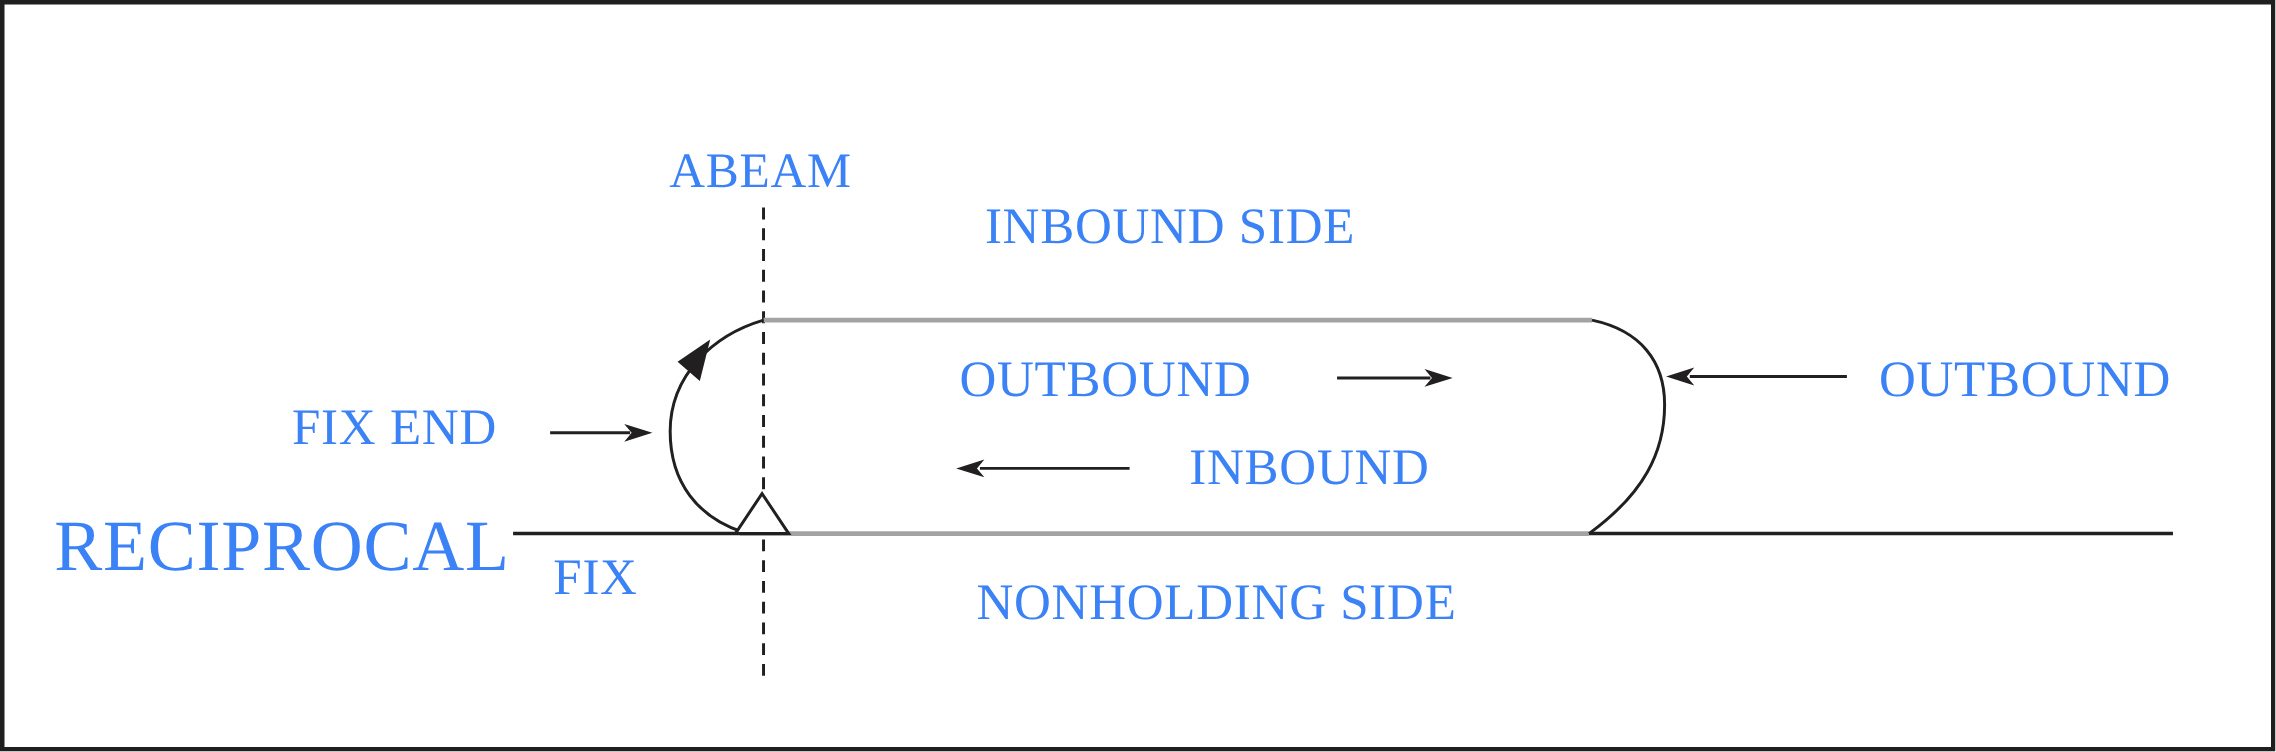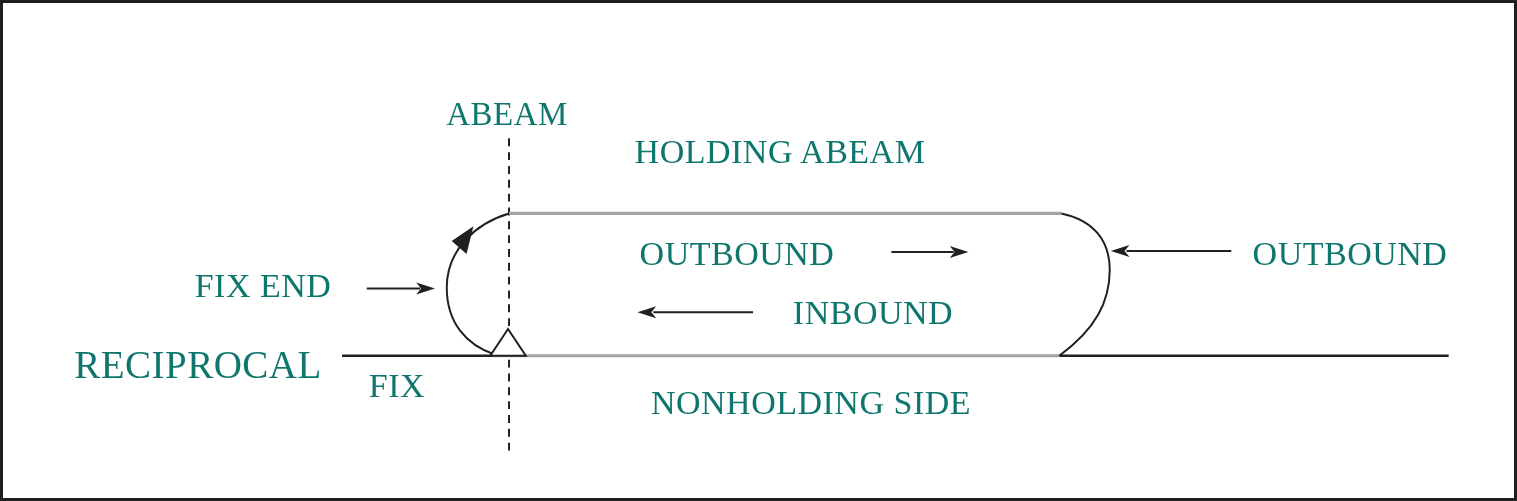--- a/index.html
+++ b/index.html
@@ -20,33 +20,33 @@
   .geometry {
     position: absolute;
     left: 0;
     top: 0;
     width: 100%;
     height: 100%;
   }
   .lbl {
     position: absolute;
     transform: translate(-50%, -50%);
-    color: #0f766e;
+    color: #3b82f6;
     font-size: 34px;
     line-height: 1.25;
     white-space: nowrap;
     text-align: center;
     letter-spacing: 0.5px;
   }
   .lbl-abeam          { left: 504px;  top: 112px; font-size: 33px; }
   .lbl-holding-side   { left: 777px;  top: 149px; }
   .lbl-outbound       { left: 734px;  top: 251px; }
   .lbl-inbound        { left: 870px;  top: 310px; }
   .lbl-fix-end        { left: 260px;  top: 283px; }
-  .lbl-reciprocal     { left: 195px;  top: 362px; font-size: 39px; }
+  .lbl-reciprocal     { left: 185px;  top: 362px; font-size: 48px; }
   .lbl-fix            { left: 394px;  top: 383px; }
   .lbl-nonholding     { left: 808px;  top: 400px; }
   .lbl-outbound-end   { left: 1347px; top: 251px; }
   .lbl-holding-course { left: 1347px; top: 424px; }
   .lbl .line { display: block; }
 </style>
 </head>
 <body>
 
 <div class="canvas">
@@ -77,21 +77,21 @@
 
     <line x1="753" y1="313" x2="652" y2="313" stroke="#221f20" stroke-width="2"></line>
     <polygon points="636,313 655,307 650,313 655,319" fill="#221f20"></polygon>
 
     <line x1="1237" y1="251" x2="1131" y2="251" stroke="#221f20" stroke-width="2"></line>
     <polygon points="1115,251 1134,245 1129,251 1134,257" fill="#221f20"></polygon>
   </svg>
 
   <div class="lbl lbl-abeam">ABEAM</div>
 
-  <div class="lbl lbl-holding-side">HOLDING ABEAM</div>
+  <div class="lbl lbl-holding-side">INBOUND SIDE</div>
 
   <div class="lbl lbl-outbound">OUTBOUND</div>
 
   <div class="lbl lbl-fix-end">FIX END</div>
 
   <div class="lbl lbl-inbound">INBOUND</div>
 
   <div class="lbl lbl-reciprocal">RECIPROCAL</div>
 
   <div class="lbl lbl-fix">FIX</div>

